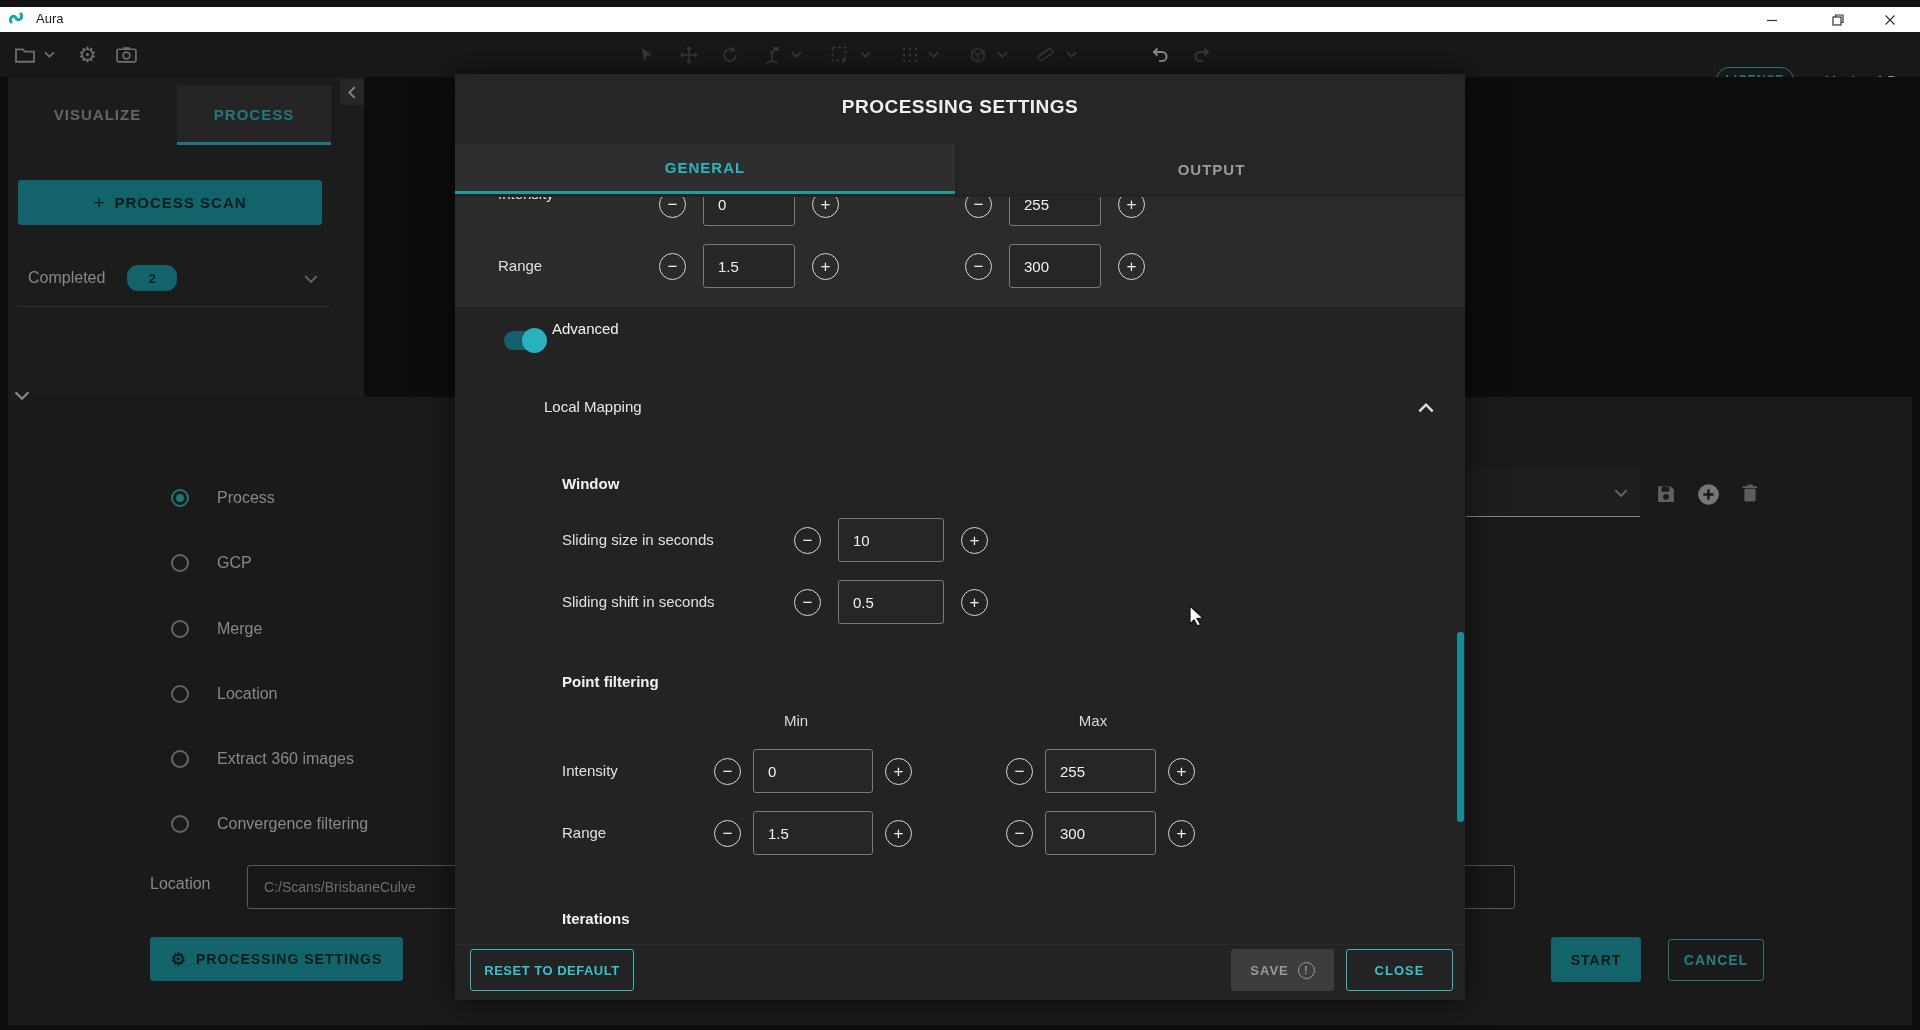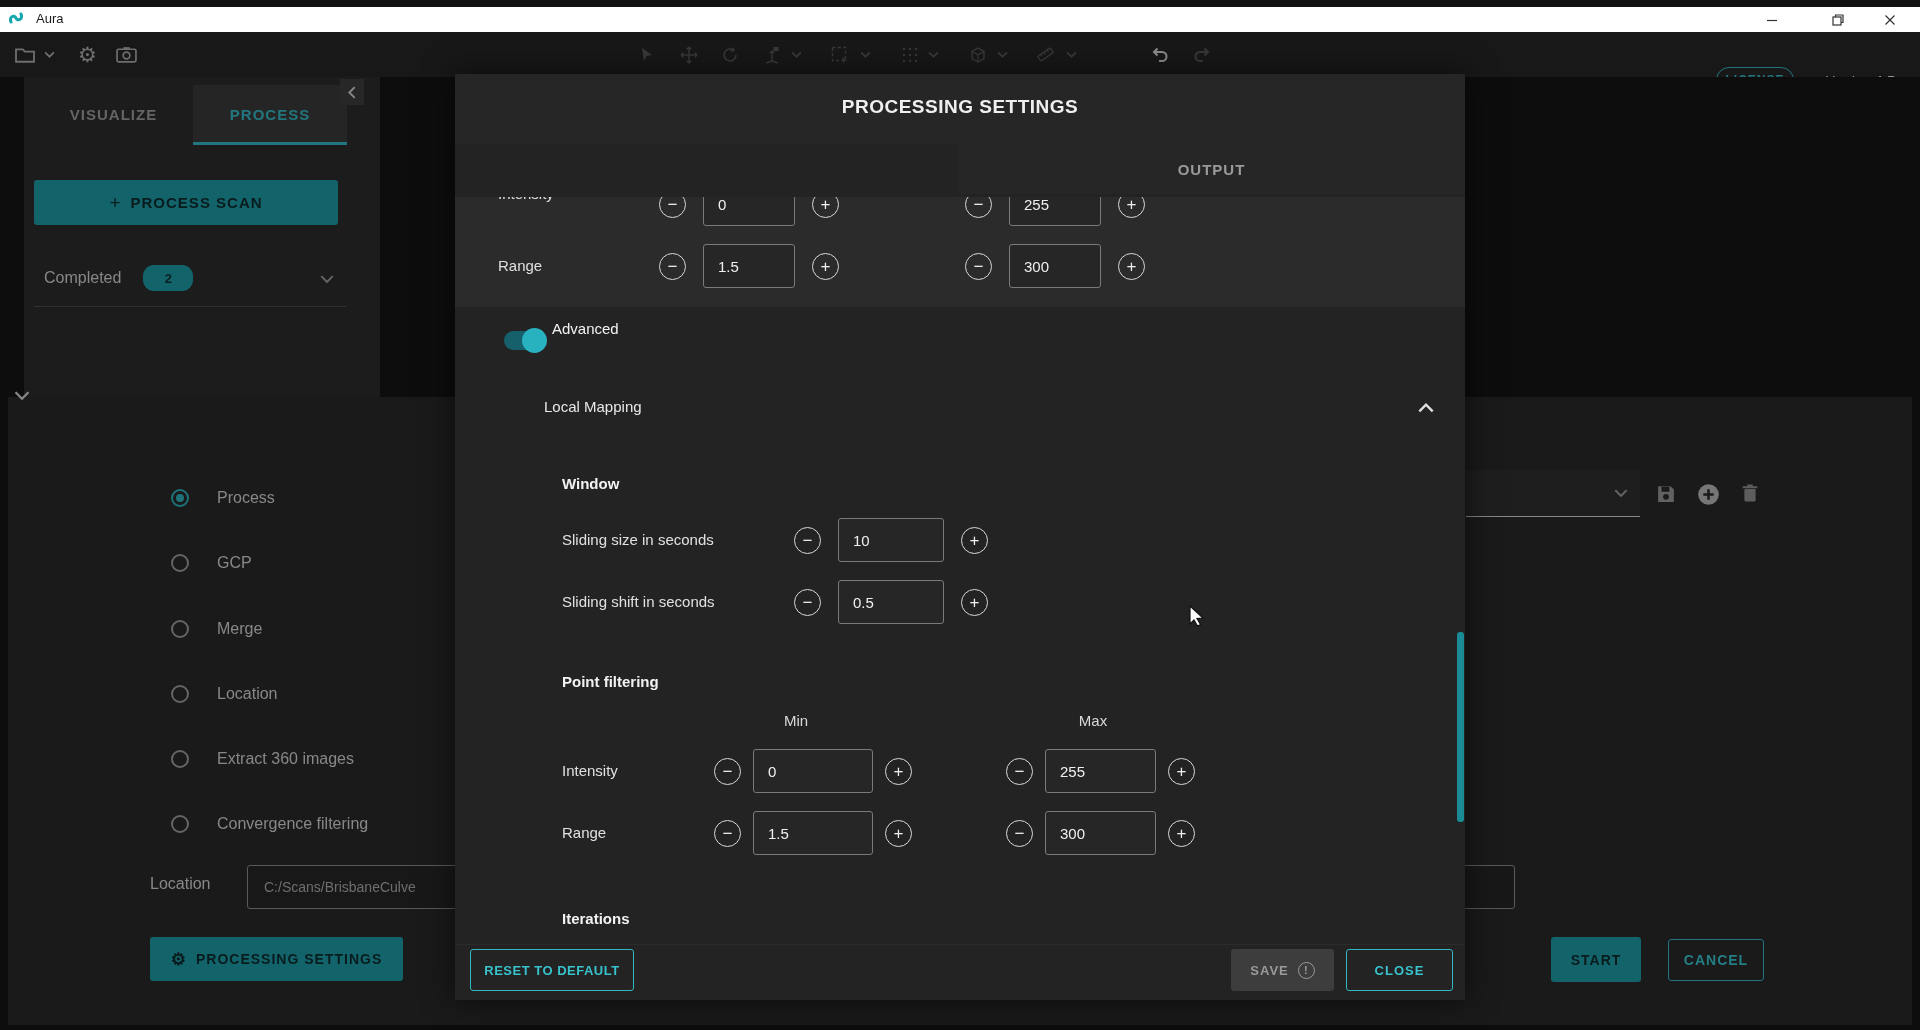--- a/index.html
+++ b/index.html
@@ -17,21 +17,21 @@
   
   #toolbar { position:absolute; left:0; top:25px; width:1920px; height:45px; background:#262626; }
   .tbi { position:absolute; top:0; height:45px; display:flex; align-items:center; justify-content:center; color:#a9a9a9; }
   .tbi.dim { color:#585858; }
   .license-pill { position:absolute; left:1716px; top:35px; width:78px; height:26px; border:1px solid #35b6c1;
     border-radius:13px; color:#35b6c1; font-size:12px; font-weight:bold; letter-spacing:1px;
     display:flex; align-items:center; justify-content:center; background:transparent; }
   .version { position:absolute; left:1826px; top:41px; font-size:13px; color:#e2e2e2; }
 
   
-  #sidebar { position:absolute; left:24px; top:70px; width:356px; height:320px; background:#2b2b2b; }
+  #sidebar { position:absolute; left:8px; top:70px; width:356px; height:320px; background:#2b2b2b; }
   #viewport { position:absolute; left:340px; top:70px; width:1572px; height:320px; background:#151515; }
   #bottom-panel { position:absolute; left:8px; top:390px; width:1904px; height:628px; background:#282828; }
   .side-tab { position:absolute; top:8px; height:59px; display:flex; align-items:center; justify-content:center;
     font-size:15px; font-weight:bold; letter-spacing:1px; color:#9a9a9a; }
   .side-tab.active { background:#3a3a3a; color:#35b6c1; }
   .side-tab-underline { position:absolute; left:169px; top:65px; width:154px; height:3px; background:#35b6c1; }
   .teal-btn { background:#1e99a4; color:#0d2b2e; border:none; border-radius:3px;
     font-weight:bold; letter-spacing:1px; font-family:"Liberation Sans",sans-serif;
     display:flex; align-items:center; justify-content:center; gap:9px; }
   .badge { background:#1e99a4; color:#103034; border-radius:11px; font-size:13px; font-weight:bold;
@@ -334,20 +334,21 @@
 
   <button class="teal-btn abs" style="left:1551px;top:930px;width:90px;height:45px;font-size:14px;z-index:5">START</button>
   <button class="ghost-btn abs" style="left:1668px;top:932px;width:96px;height:42px;font-size:14px;z-index:5">CANCEL</button>
 
   <div id="backdrop"></div>
 
   <div id="modal">
     <div id="modal-title">PROCESSING SETTINGS</div>
     <div style="position:absolute;left:0;top:0;width:1010px;height:70px;background:#262626;z-index:-1"></div>
 
+    <div class="mtab active" style="left:0;width:500px">GENERAL</div>
     <div class="mtab" style="left:503px;width:507px">OUTPUT</div>
 
     <div id="modal-body">
       <div class="top-panel"></div>
 
       <div class="abs" style="left:43px;top:0;width:90px;height:7px;overflow:hidden">
         <span style="position:relative;top:-12px;font-size:15px;color:#e0e0e0">Intensity</span>
       </div>
       <div class="stepper" style="left:204px;top:-15px">
         <button class="circ">−</button>

